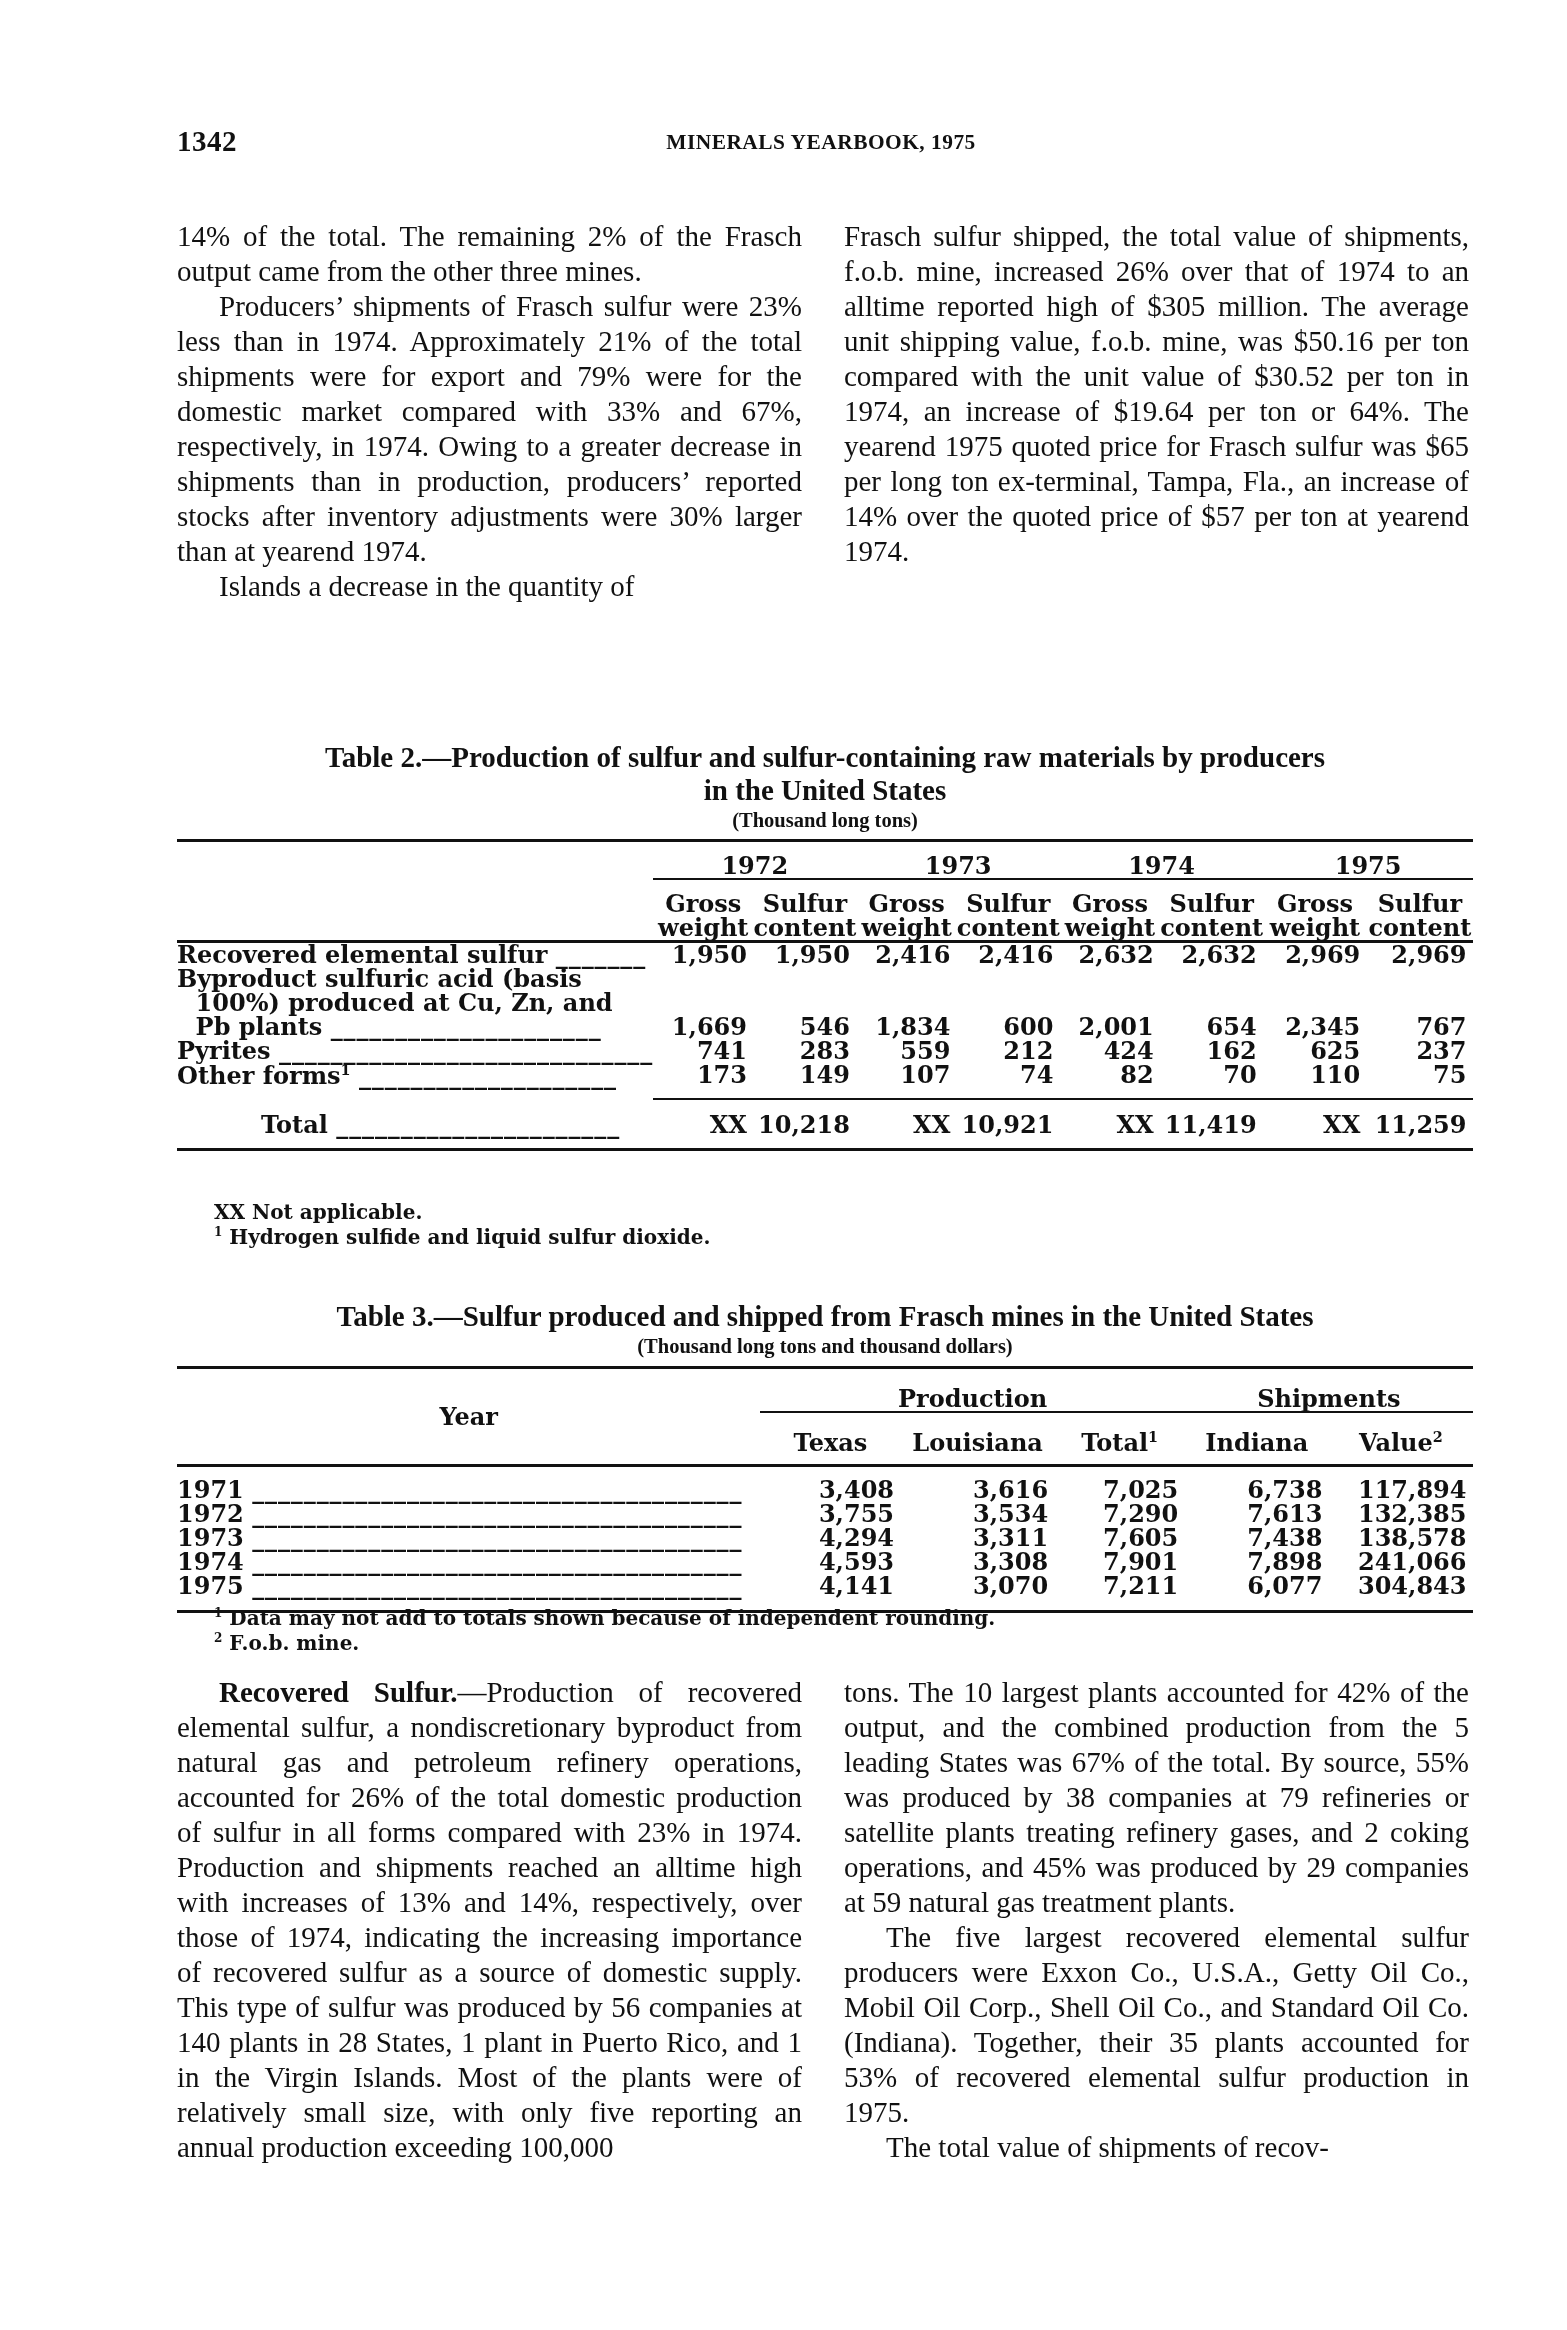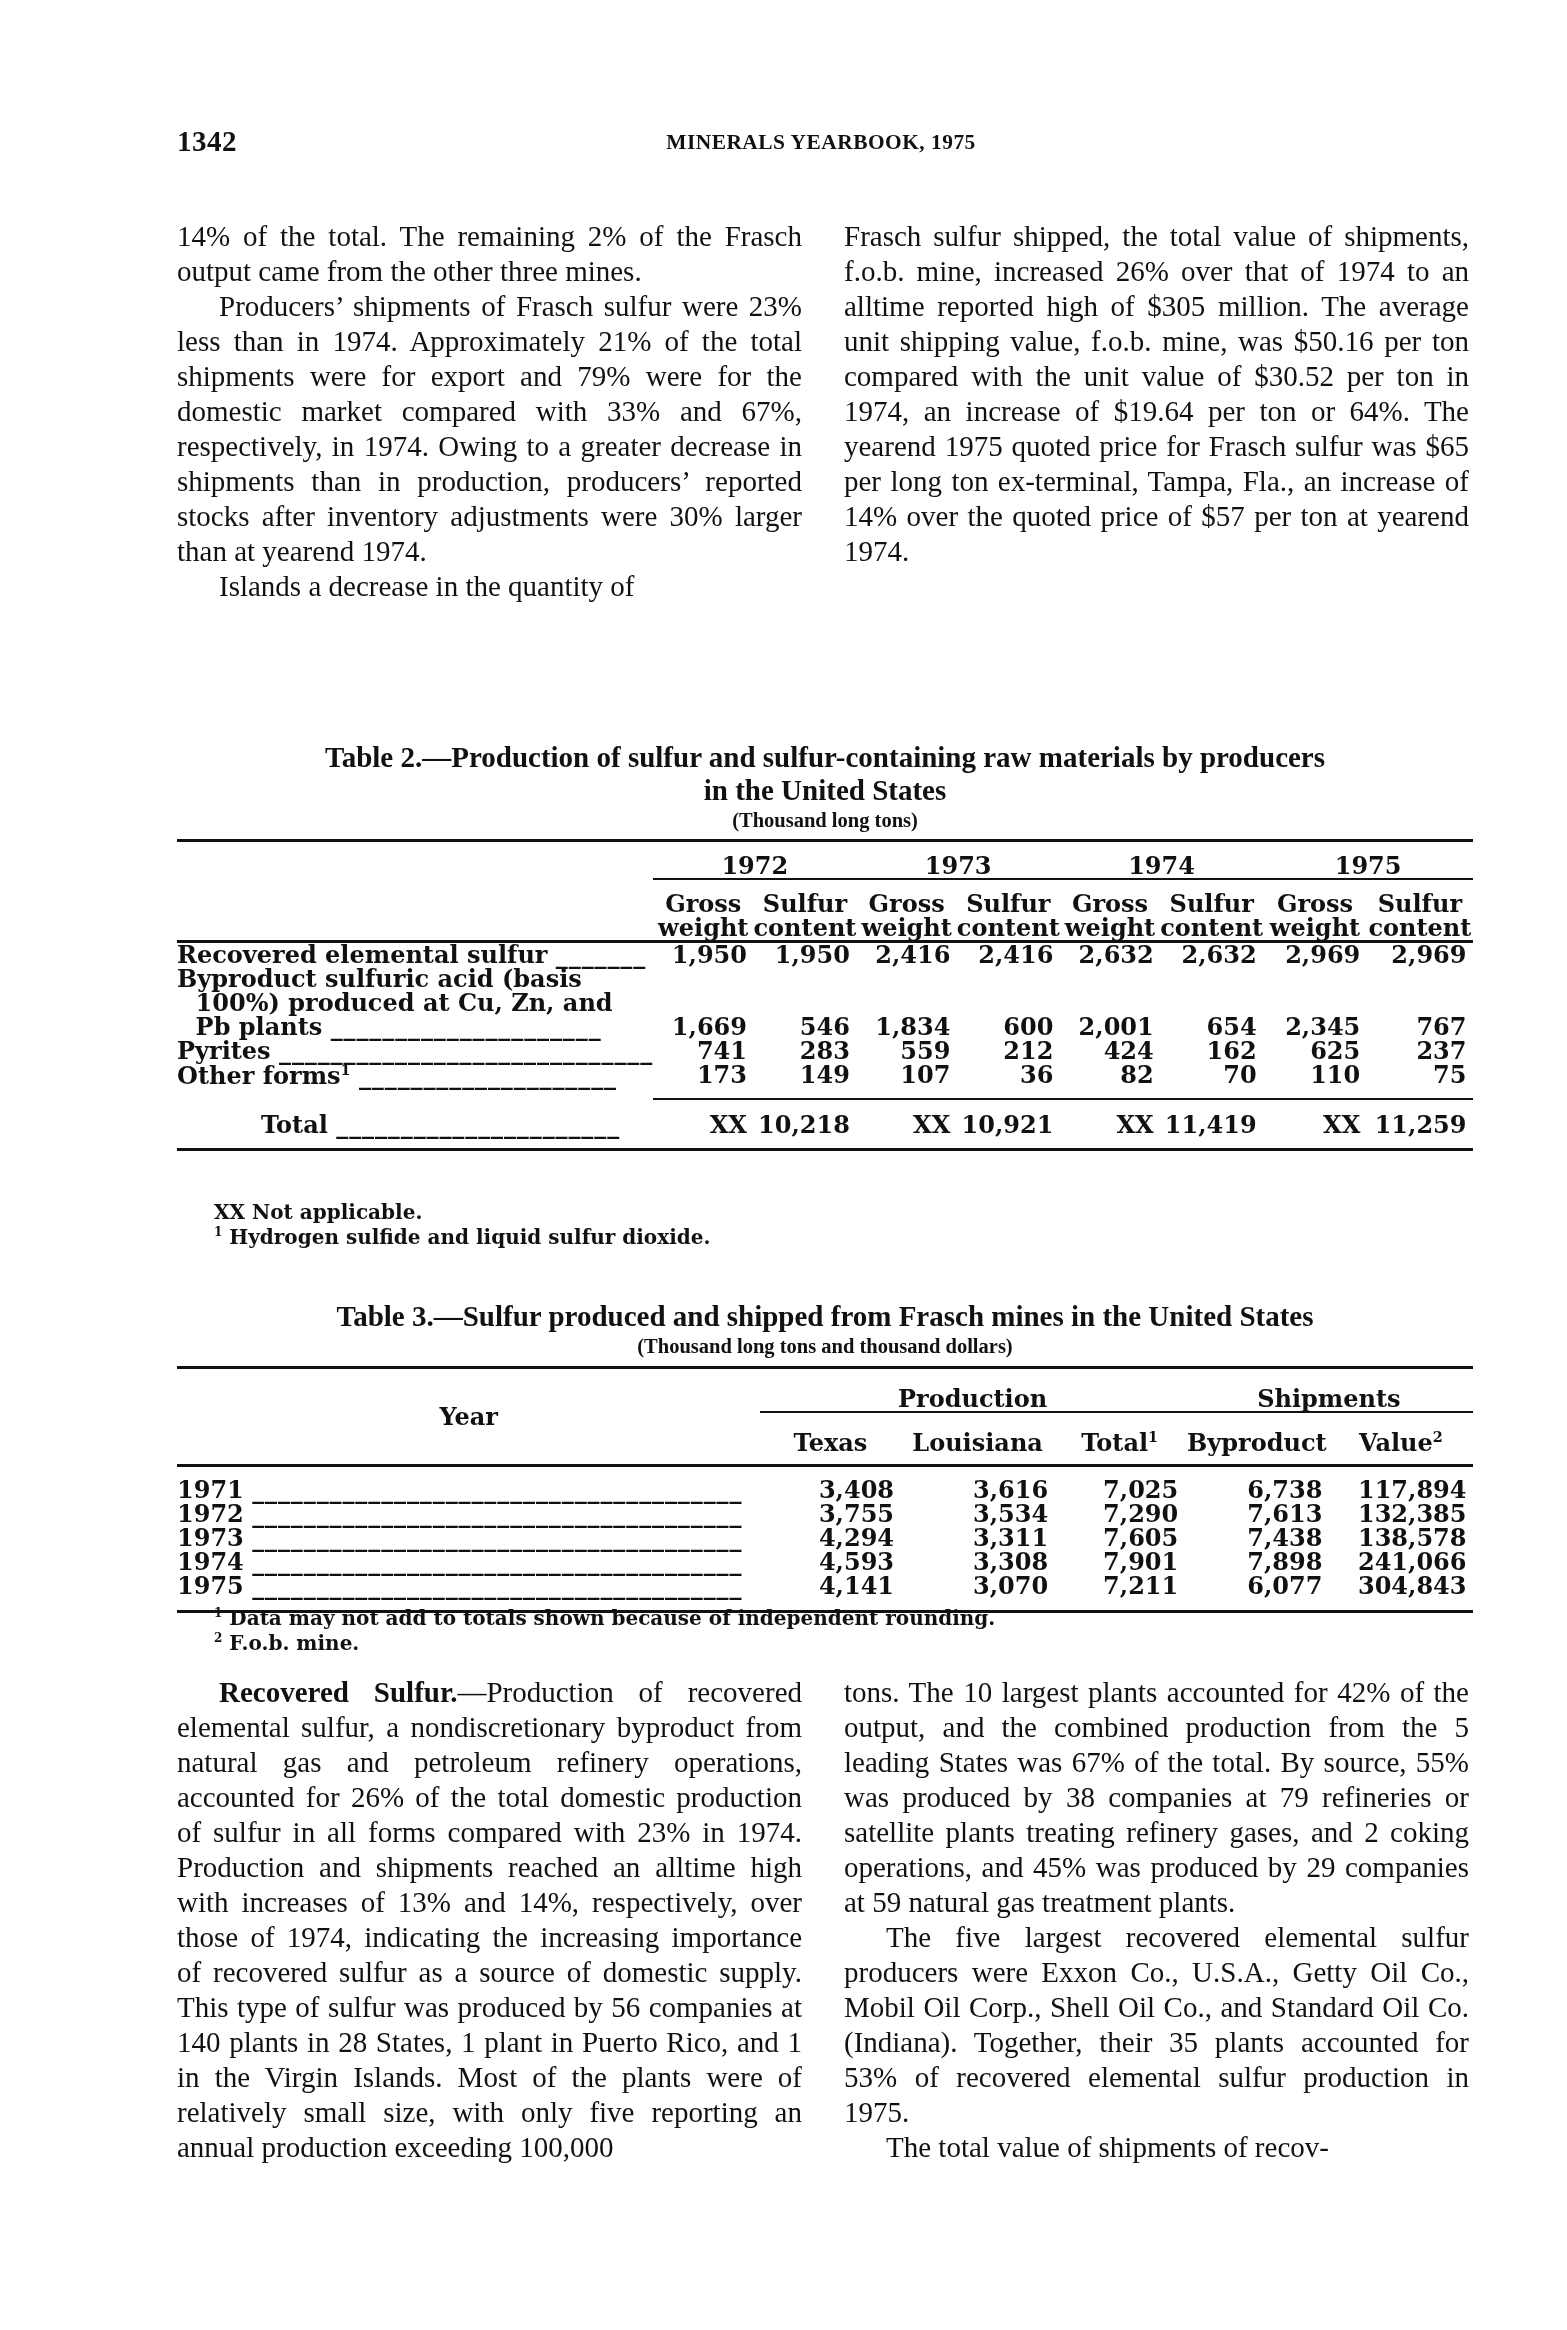--- a/index.html
+++ b/index.html
@@ -127,21 +127,21 @@
     <td class="num">424</td>
     <td class="num">162</td>
     <td class="num">625</td>
     <td class="num">237</td>
   </tr>
   <tr>
     <td class="stub" style="padding-bottom:11.2px;"><span>Other forms</span><sup>1</sup> <span class="leader">____________________</span></td>
     <td class="num" style="padding-bottom:11.2px;">173</td>
     <td class="num" style="padding-bottom:11.2px;">149</td>
     <td class="num" style="padding-bottom:11.2px;">107</td>
-    <td class="num" style="padding-bottom:11.2px;">36</td>
+    <td class="num" style="padding-bottom:11.2px;">74</td>
     <td class="num" style="padding-bottom:11.2px;">82</td>
     <td class="num" style="padding-bottom:11.2px;">70</td>
     <td class="num" style="padding-bottom:11.2px;">110</td>
     <td class="num" style="padding-bottom:11.2px;">75</td>
   </tr>
   <tr class="rule-bottom">
     <td class="stub" style="padding:14px 0 11.2px 84px;"><span>Total</span> <span class="leader">______________________</span></td>
     <td class="num" style="border-top:2.3px solid #111;padding-bottom:11.2px;">XX</td>
     <td class="num" style="border-top:2.3px solid #111;padding-bottom:11.2px;">10,218</td>
     <td class="num" style="border-top:2.3px solid #111;padding-bottom:11.2px;">XX</td>
@@ -176,21 +176,21 @@
   <tbody>
       <tr class="rule-top">
     <th rowspan="2" class="rule-bottom" style="vertical-align:middle;">Year</th>
     <th colspan="3" class="rule-mid" style="height:42px;">Production</th>
     <th colspan="2" class="rule-mid">Shipments</th>
   </tr>
   <tr class="rule-bottom">
     <th style="height:42px;padding-bottom:9.3px;">Texas</th>
     <th style="padding-bottom:9.3px;">Louisiana</th>
     <th style="padding-bottom:9.3px;"><span>Total</span><sup>1</sup></th>
-    <th style="padding-bottom:9.3px;">Byproduct</th>
+    <th style="padding-bottom:9.3px;">Indiana</th>
     <th style="padding-bottom:9.3px;"><span>Value</span><sup>2</sup></th>
   </tr>
   <tr>
     <td class="stub" style="padding-top:11.2px;"><span>1971</span> <span class="leader">______________________________________</span></td>
     <td class="num">3,408</td>
     <td class="num">3,616</td>
     <td class="num">7,025</td>
     <td class="num">6,738</td>
     <td class="num">117,894</td>
   </tr>

